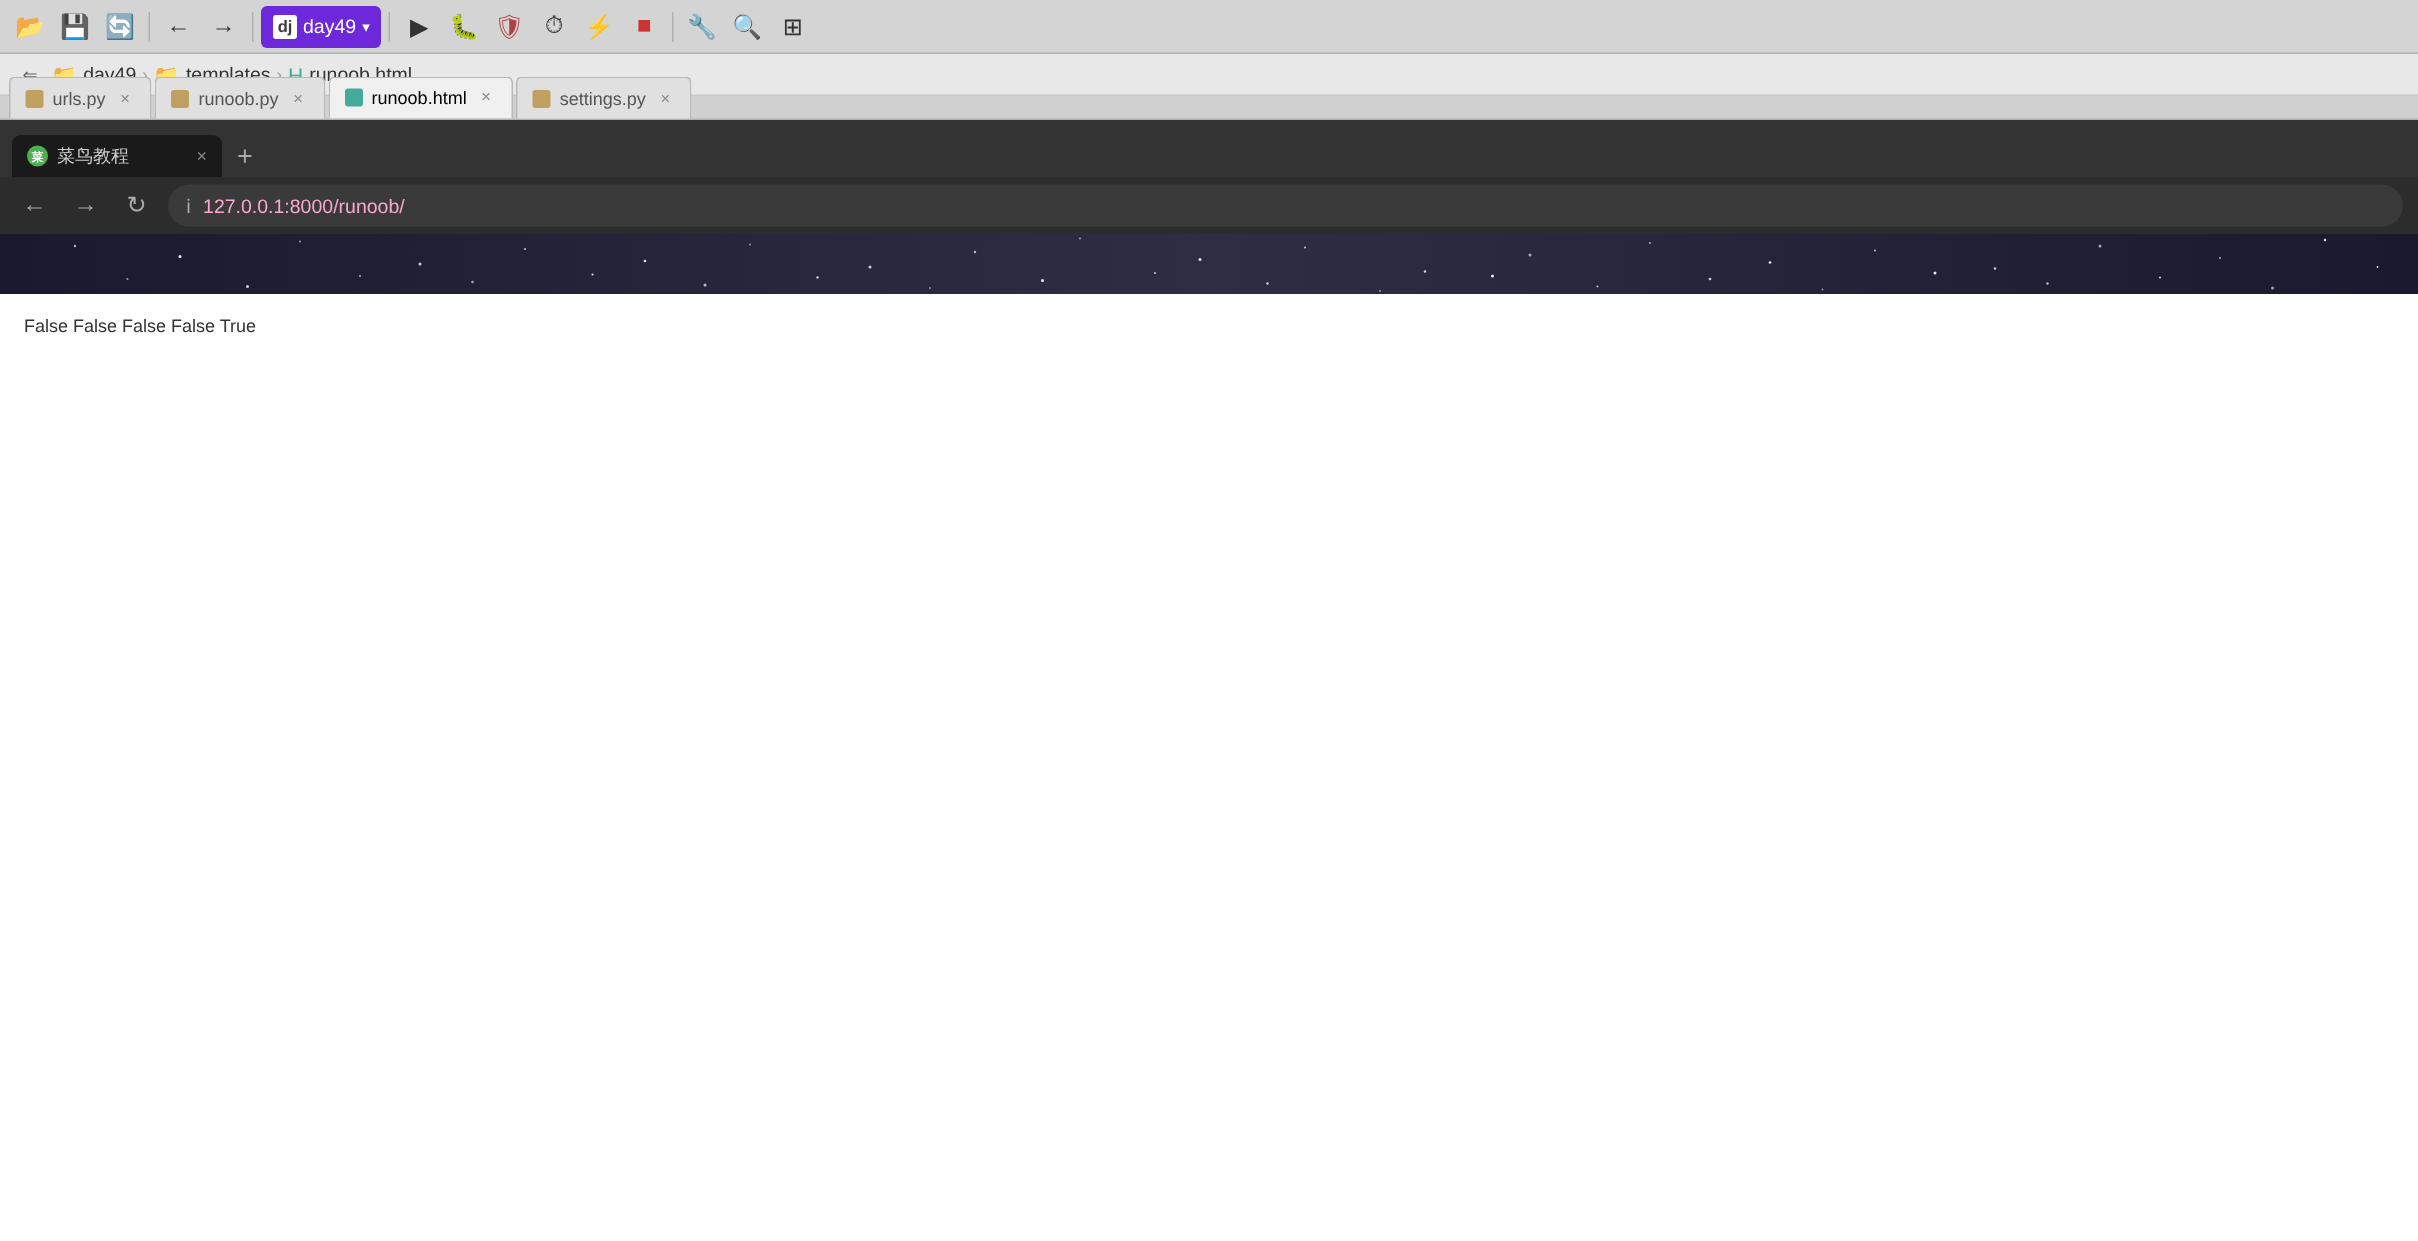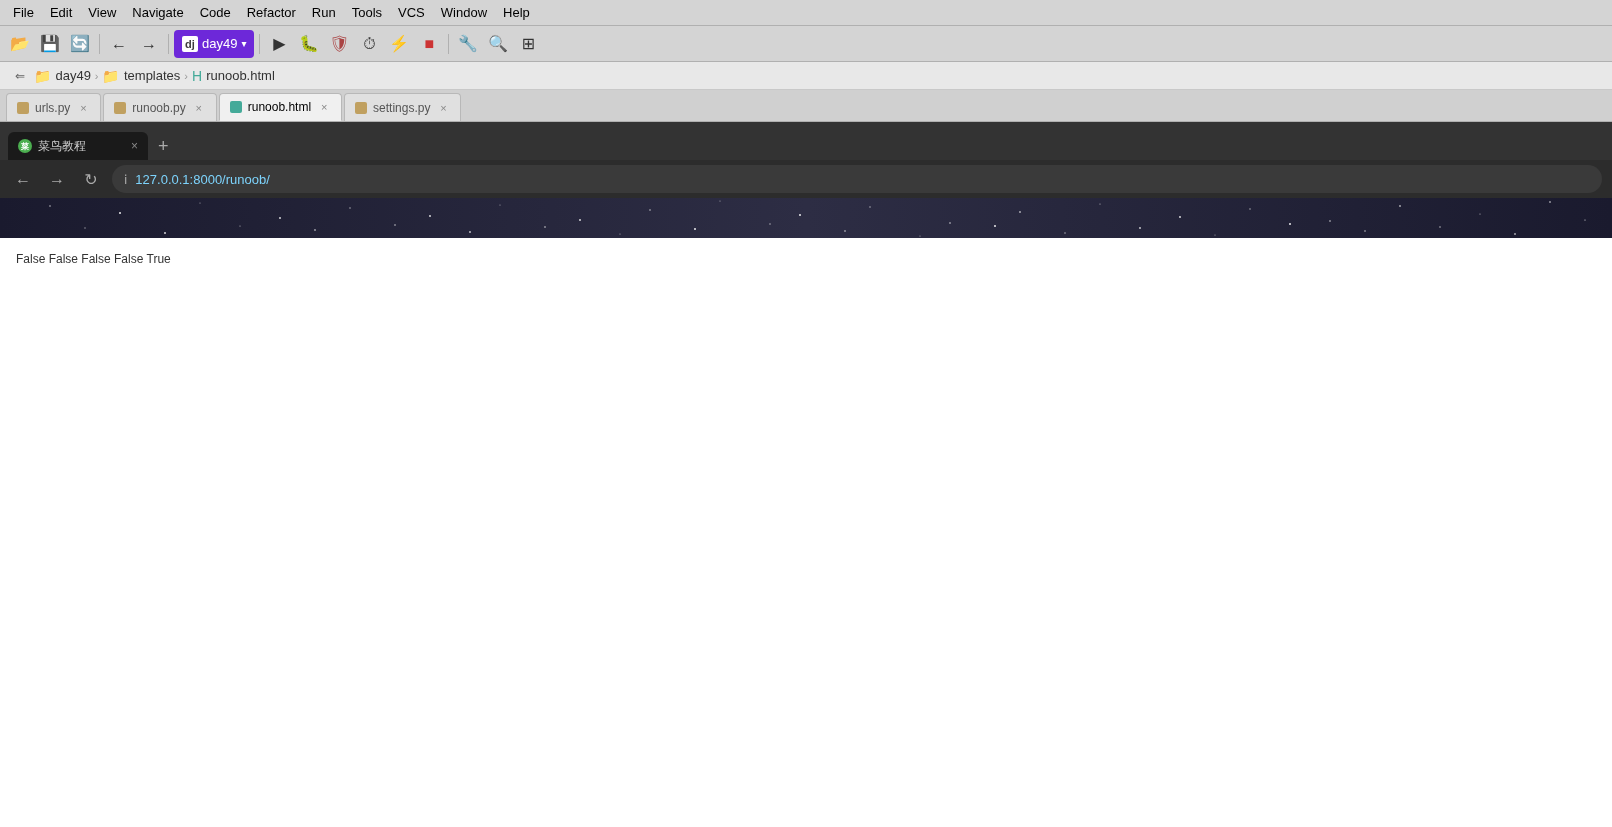--- a/index.html
+++ b/index.html
@@ -104,21 +104,21 @@
       cursor: pointer;
       color: #666;
       font-size: 12px;
     }
 
     
     .editor-tabs {
       display: flex;
       align-items: flex-end;
       background: #d0d0d0;
-      height: 32px;
+      height: 16px;
       padding: 0 0 0 6px;
       border-bottom: 1px solid #b0b0b0;
     }
     .tab {
       display: flex;
       align-items: center;
       gap: 6px;
       padding: 0 10px;
       height: 28px;
       background: #e0e0e0;
@@ -228,21 +228,21 @@
       flex: 1;
       height: 28px;
       padding: 0 12px;
       gap: 8px;
     }
     .address-info-icon {
       color: #aaa;
       font-size: 13px;
     }
     .address-text {
-      color: #7dd3fc;
+      color: #f9a8d4;
       font-size: 13px;
     }
 
     
     .starfield-banner {
       height: 40px;
       background: linear-gradient(to right, #1a1a2e, #2d2d44, #1a1a2e);
       position: relative;
       overflow: hidden;
     }
@@ -271,33 +271,20 @@
       display: flex;
       flex-direction: column;
       flex: 1;
     }
   </style>
 </head>
 <body>
 
 <div class="ide-wrapper">
 
-  <div class="menu-bar">
-    <div class="menu-item">File</div>
-    <div class="menu-item">Edit</div>
-    <div class="menu-item">View</div>
-    <div class="menu-item">Navigate</div>
-    <div class="menu-item">Code</div>
-    <div class="menu-item">Refactor</div>
-    <div class="menu-item">Run</div>
-    <div class="menu-item">Tools</div>
-    <div class="menu-item">VCS</div>
-    <div class="menu-item">Window</div>
-    <div class="menu-item">Help</div>
-  </div>
 
   <div class="toolbar">
     <div class="toolbar-btn" title="Open">📂</div>
     <div class="toolbar-btn" title="Save">💾</div>
     <div class="toolbar-btn" title="Synchronize">🔄</div>
     <div class="toolbar-separator"></div>
     <div class="toolbar-btn" title="Back">←</div>
     <div class="toolbar-btn" title="Forward">→</div>
     <div class="toolbar-separator"></div>
     <div class="project-selector">

